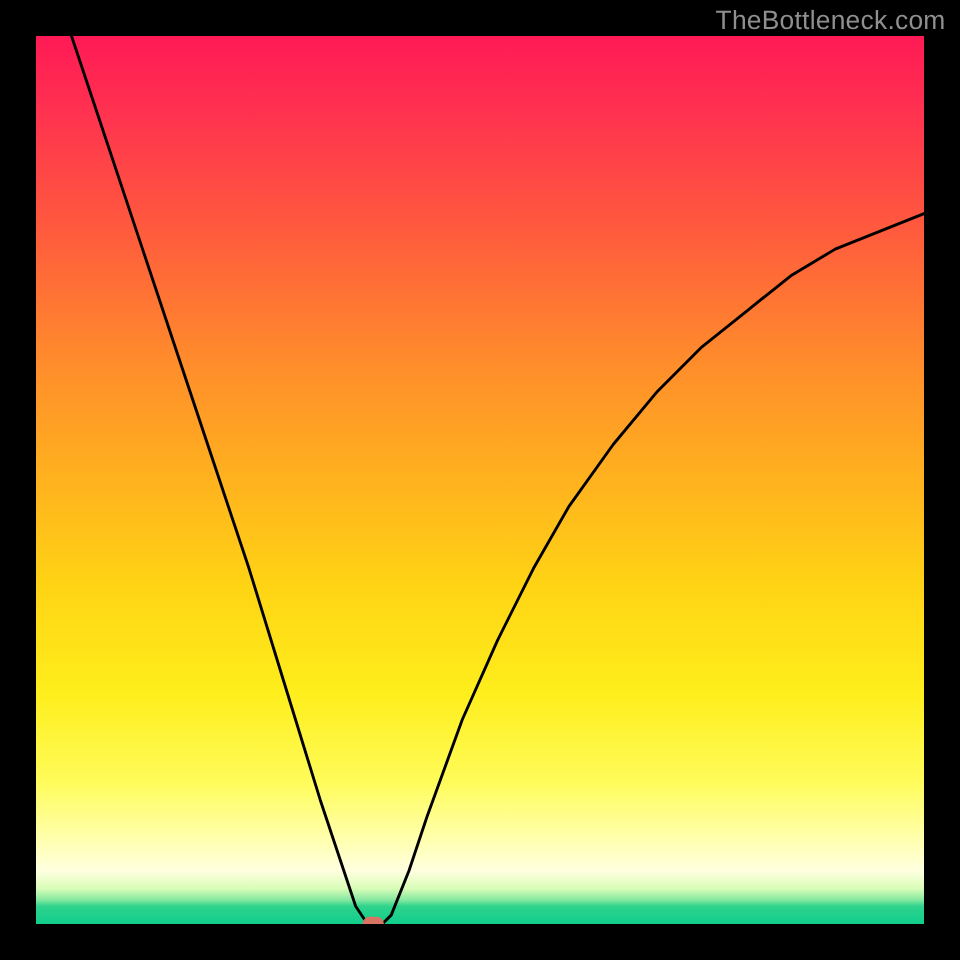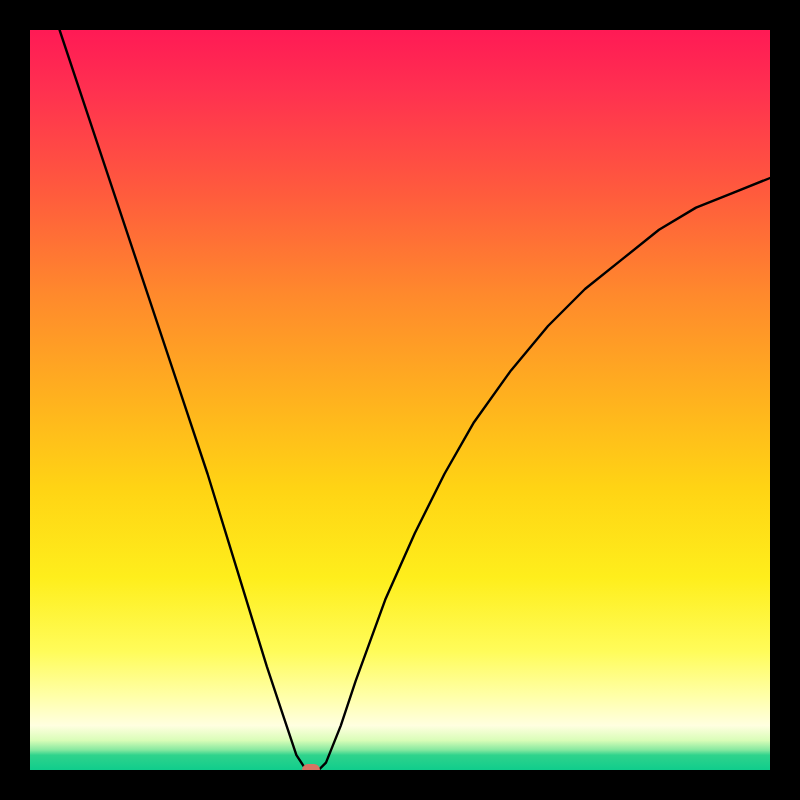--- a/index.html
+++ b/index.html
@@ -72,20 +72,21 @@
     border-radius: 6px;
     background: #d77463;
     transform: translate(-50%, -50%);
   }
 </style>
 </head>
 <body>
 
 <div class="frame">
 
+  <div class="watermark">TheBottleneck.com</div>
 
   <div class="plot-area">
     <div class="gradient-fill"></div>
 
     <svg class="curve-layer" width="740" height="740" viewBox="0 0 740 740">
       <path id="curve-path" fill="none" stroke="#000" stroke-width="2.4" stroke-linejoin="round" stroke-linecap="round" d="M29.6 0.0 L59.2 88.8 L88.8 177.6 L118.4 266.4 L148.0 355.2 L177.6 444.0 L207.2 540.2 L236.8 636.4 L251.6 680.8 L266.4 725.2 L273.8 736.3 L281.2 740.0 L288.6 740.0 L296.0 732.6 L310.8 695.6 L325.6 651.2 L355.2 569.8 L384.8 503.2 L414.4 444.0 L444.0 392.2 L481.0 340.4 L518.0 296.0 L555.0 259.0 L592.0 229.4 L629.0 199.8 L666.0 177.6 L703.0 162.8 L740.0 148.0"></path>
     </svg>
 
     <div id="min-marker" class="min-marker" style="left: 281.2px; top: 740px; background: rgb(215, 116, 99);"></div>
   </div>

